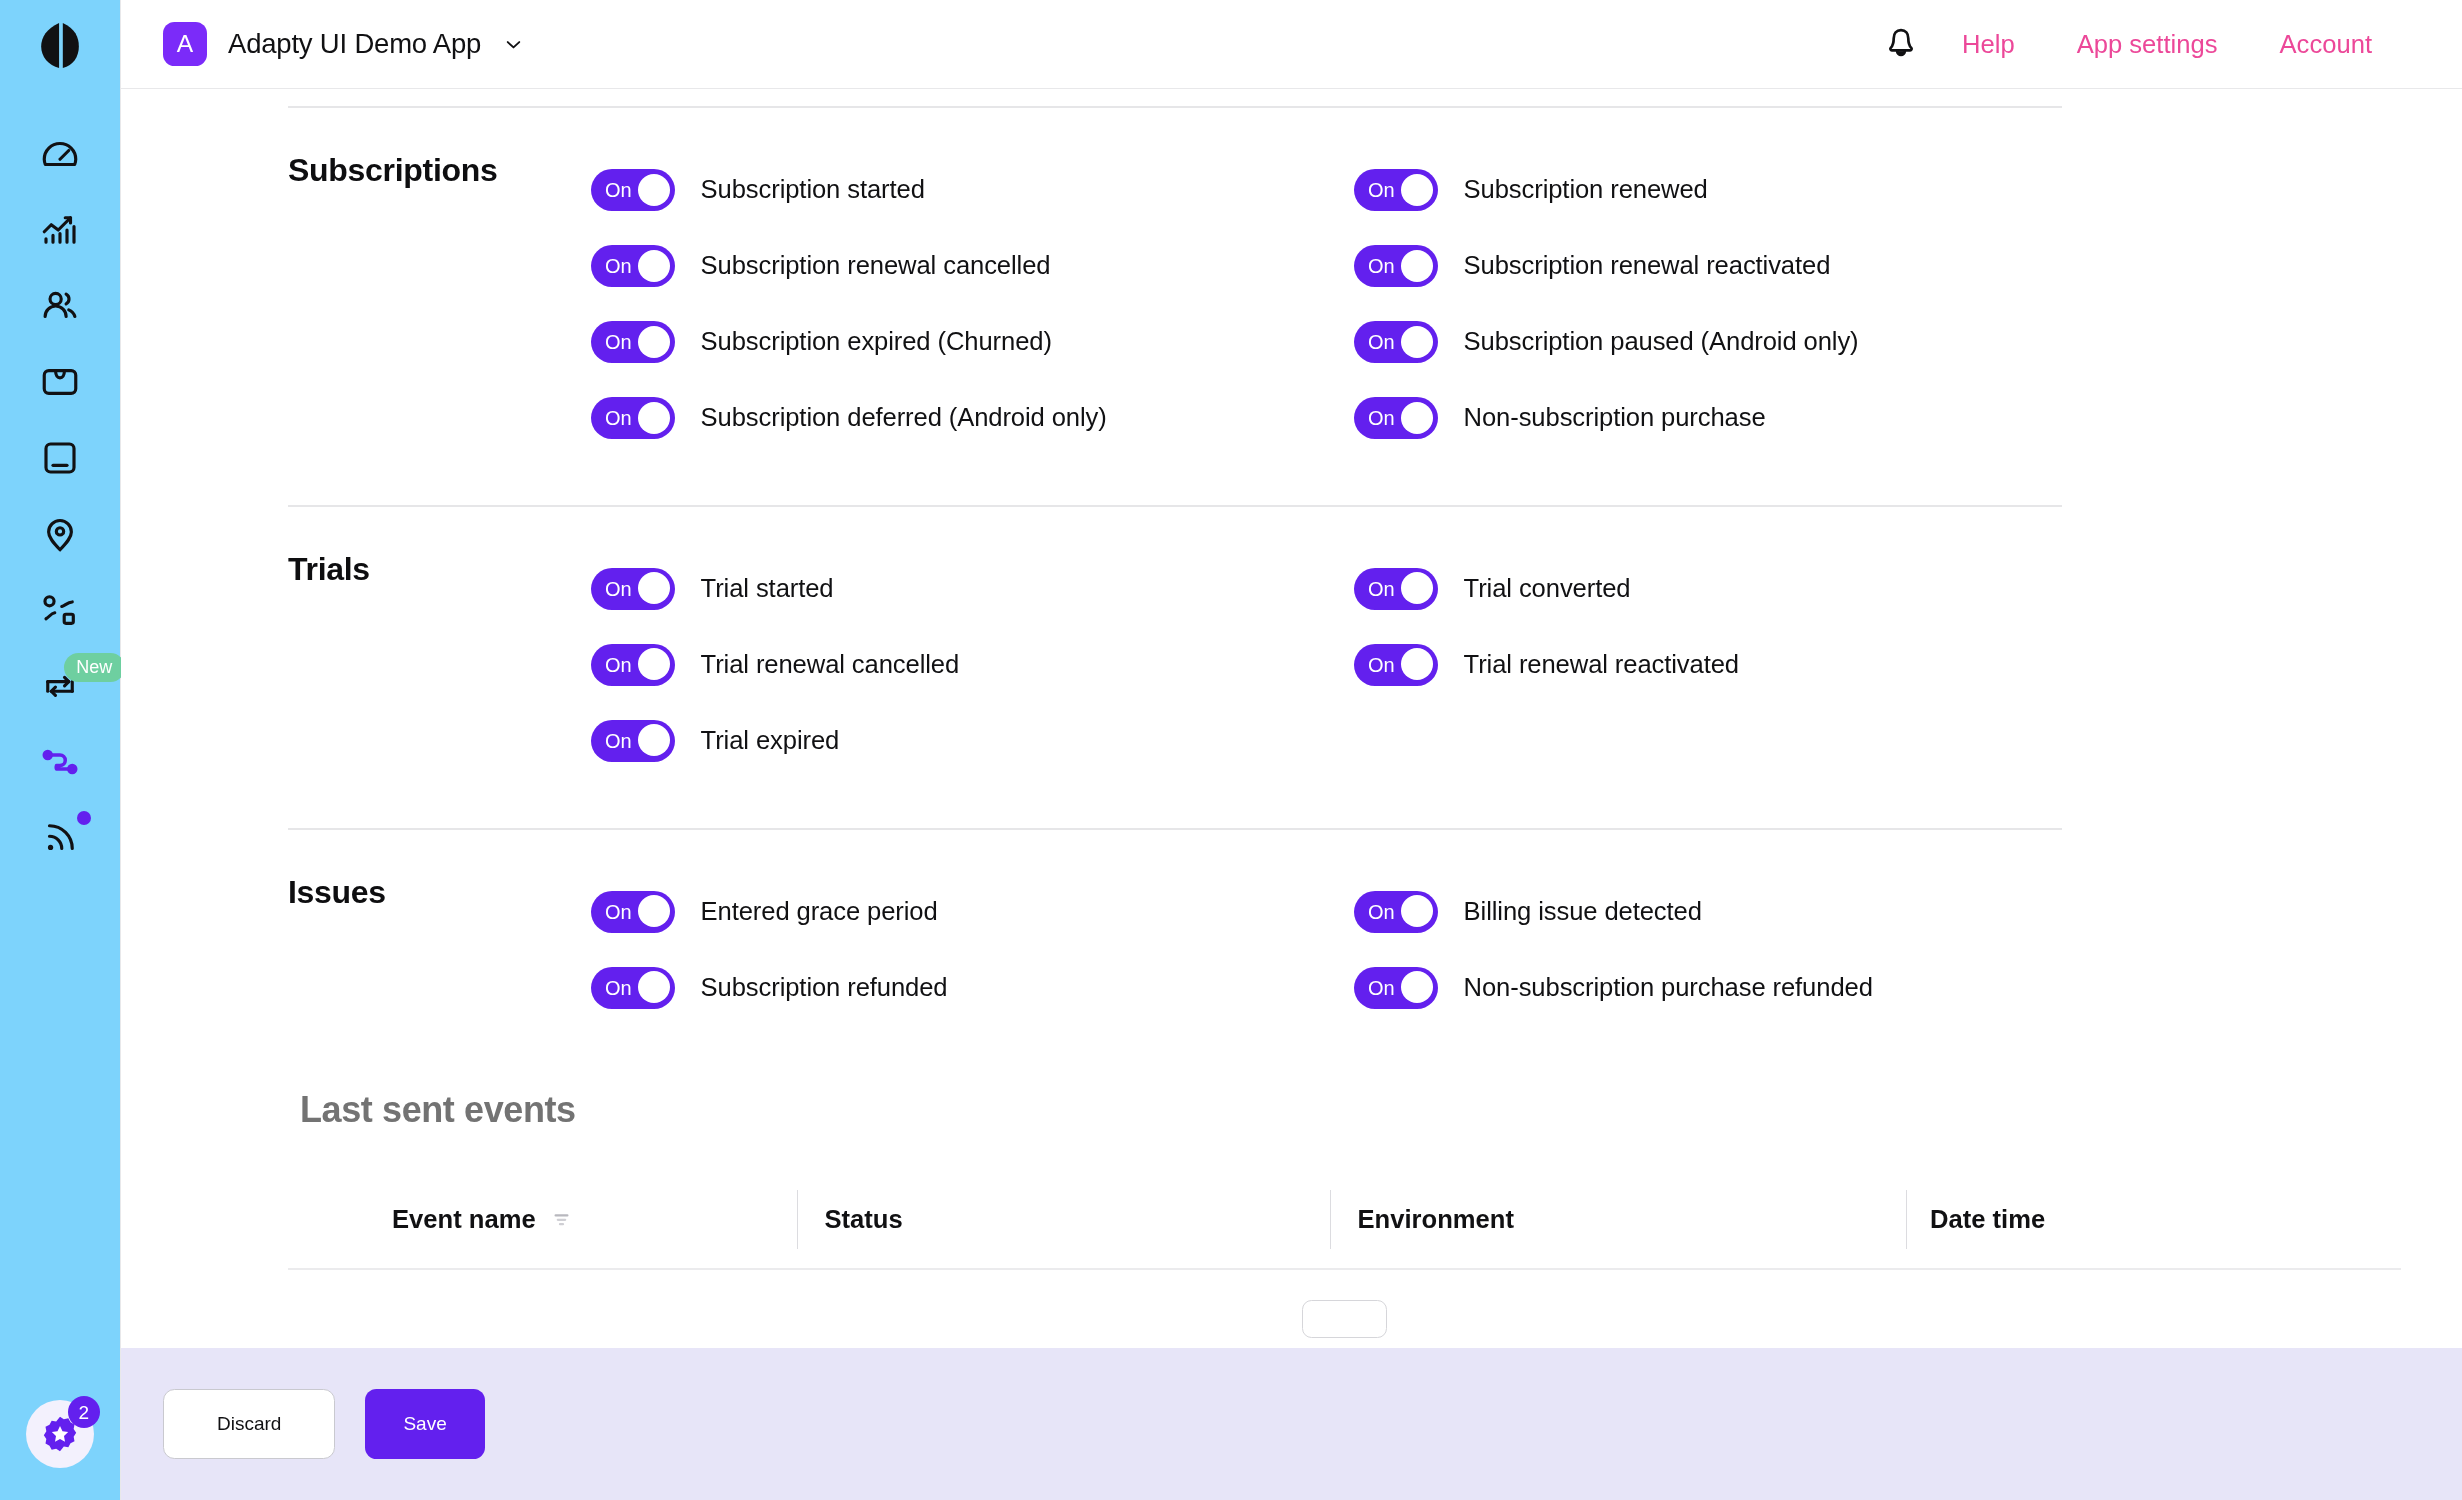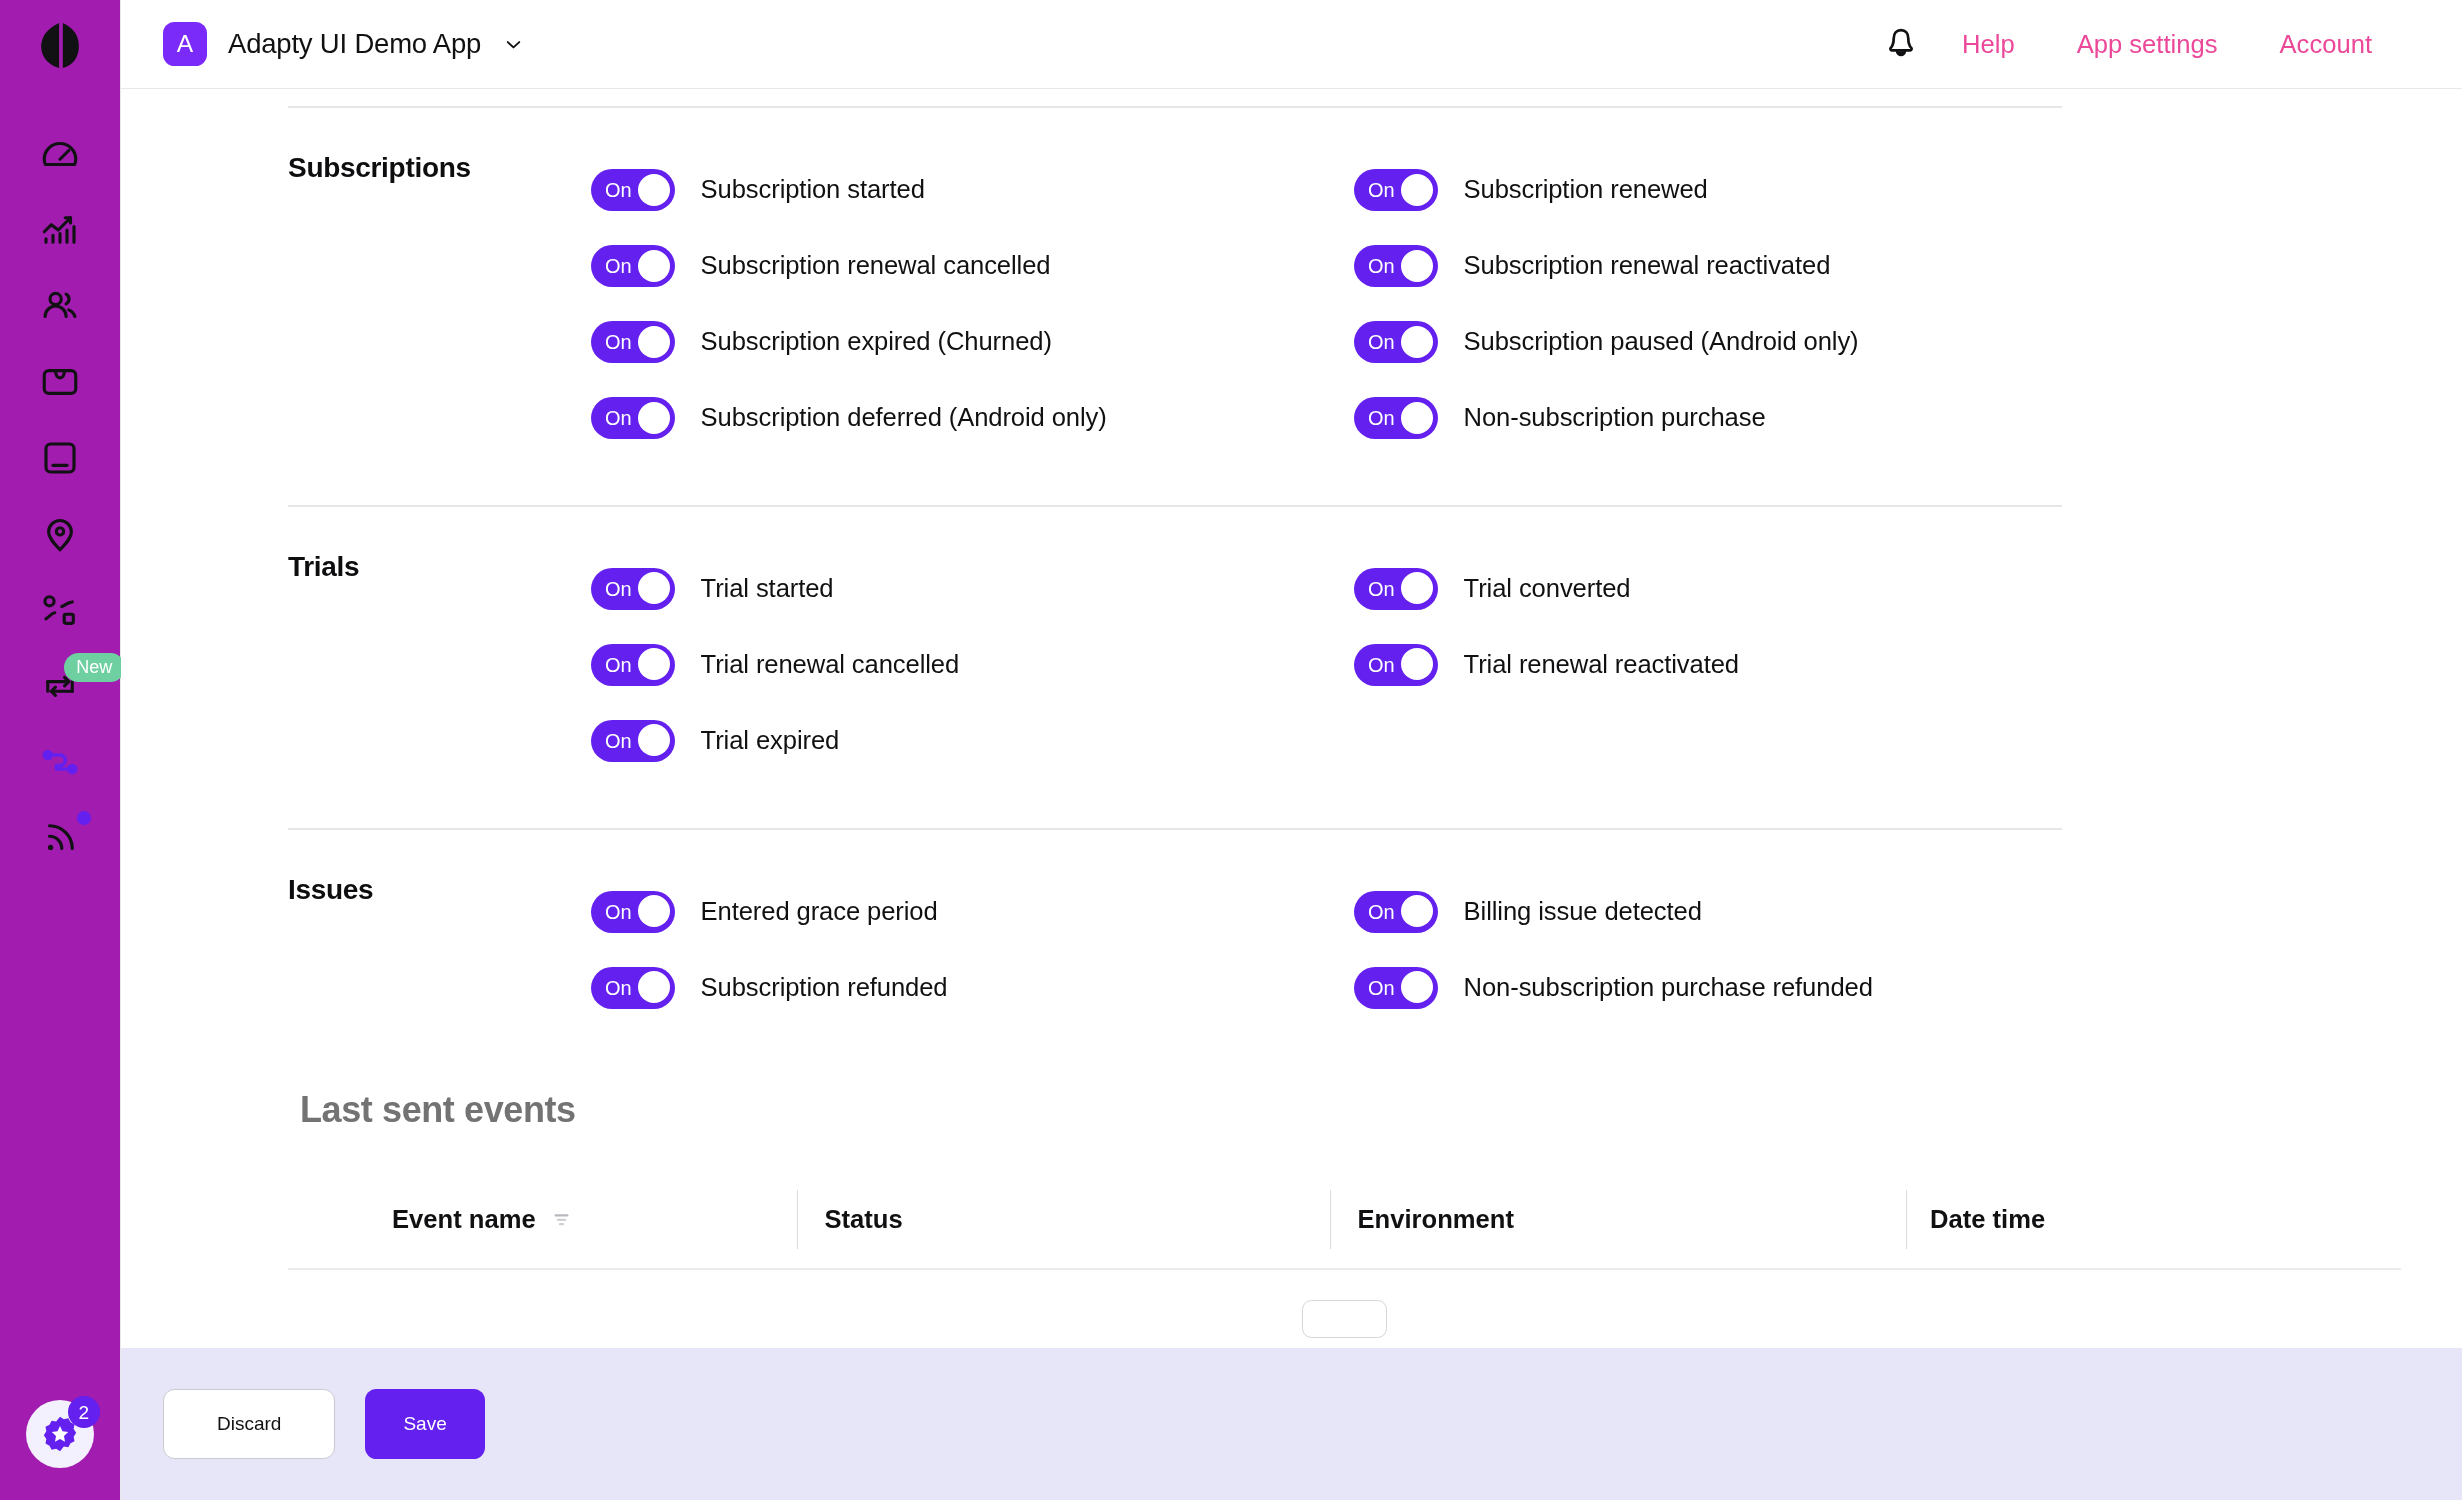--- a/index.html
+++ b/index.html
@@ -7,21 +7,21 @@
     width: 2462px; height: 1500px;
     background: #ffffff;
     font-family: "Liberation Sans", sans-serif;
     overflow: hidden;
   }
   .app { position: relative; width: 2462px; height: 1500px; display: flex; }
 
   
   .sidebar {
     width: 121px; height: 1500px;
-    background: #a21caf;
+    background: #7dd3fc;
     border-right: 1.9px solid #e8e8ea;
     flex: 0 0 121px;
     display: flex; flex-direction: column; align-items: center;
     position: relative;
   }
   .logo-wrap { height: 91px; width: 100%; display: flex; align-items: center; justify-content: center; }
   .nav-list { display: flex; flex-direction: column; align-items: center; padding-top: 24.6px; gap: 0; }
   .nav-item {
     width: 76px; height: 76px;
     display: flex; align-items: center; justify-content: center;
@@ -89,21 +89,21 @@
   .content {
     flex: 1; overflow: hidden; position: relative;
     padding: 0 0 0 0; background: #fff;
   }
   .content-inner { padding: 0 61px 0 167px; }
   .divider { height: 1.9px; background: #e6e6e8; width: 1774px; }
 
   .section { display: flex; padding: 0; position: relative; }
   .section-title {
     width: 303px; flex: 0 0 303px;
-    font-size: 28px; font-weight: 700; color: #0e0e10;
+    font-size: 32px; font-weight: 700; color: #0e0e10;
     letter-spacing: -0.3px;
   }
   .section-cols { flex: 1; display: flex; }
   .col { width: 763px; flex: 0 0 763px; display: flex; flex-direction: column; }
   .col-2 { flex: 1; }
 
   .row { display: flex; align-items: center; height: 76px; }
   .row-spacer { height: 76px; }
 
   .toggle {

